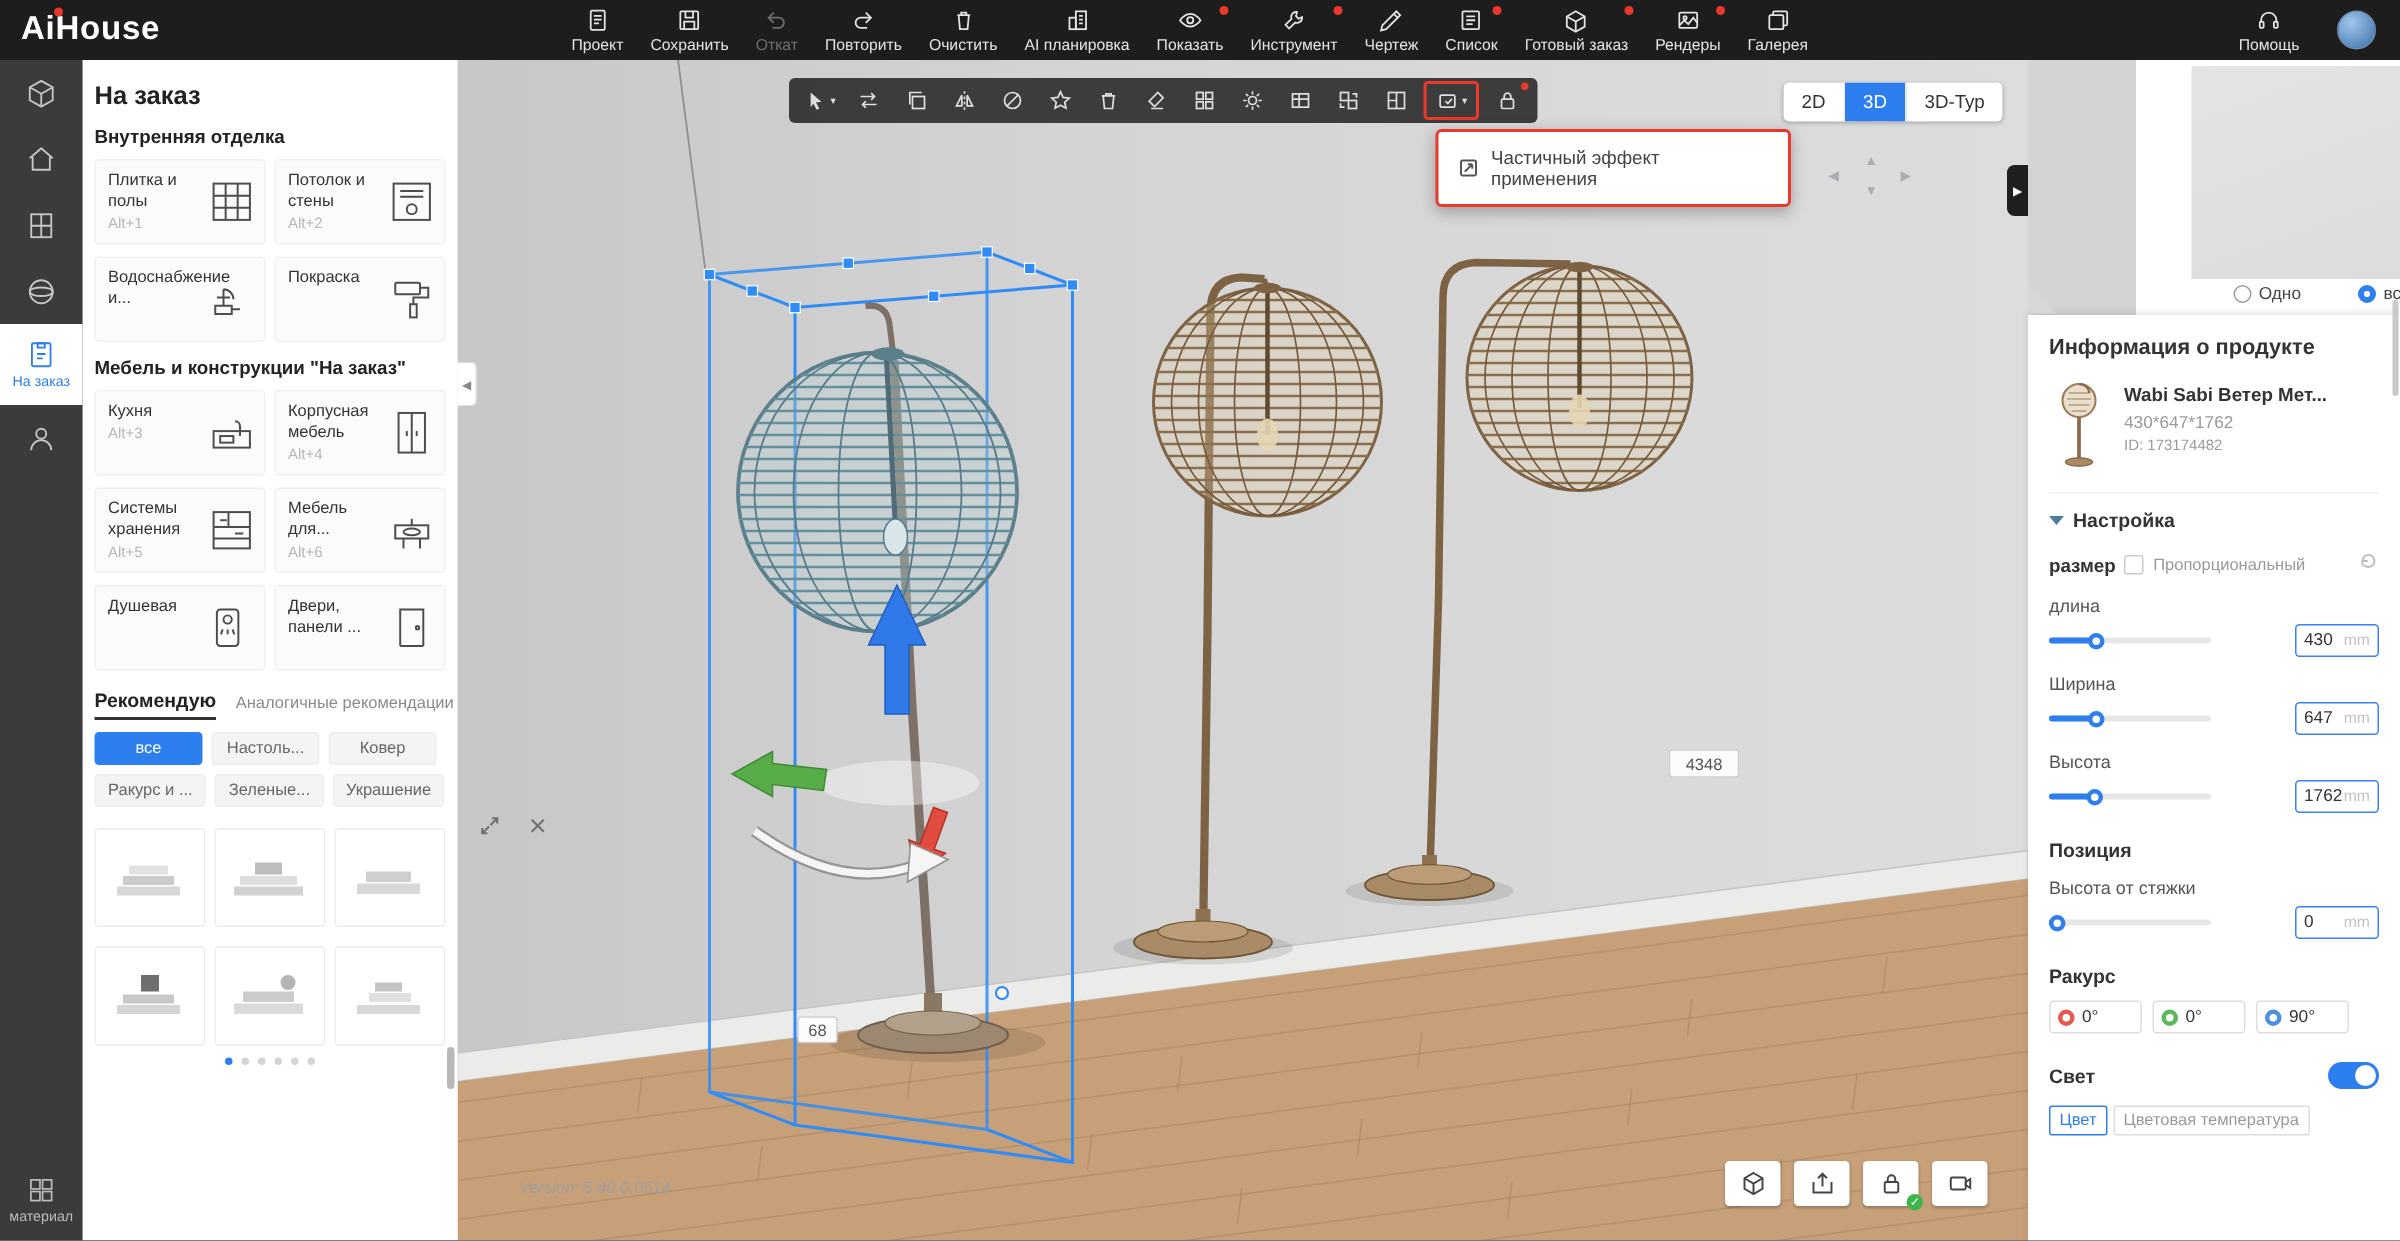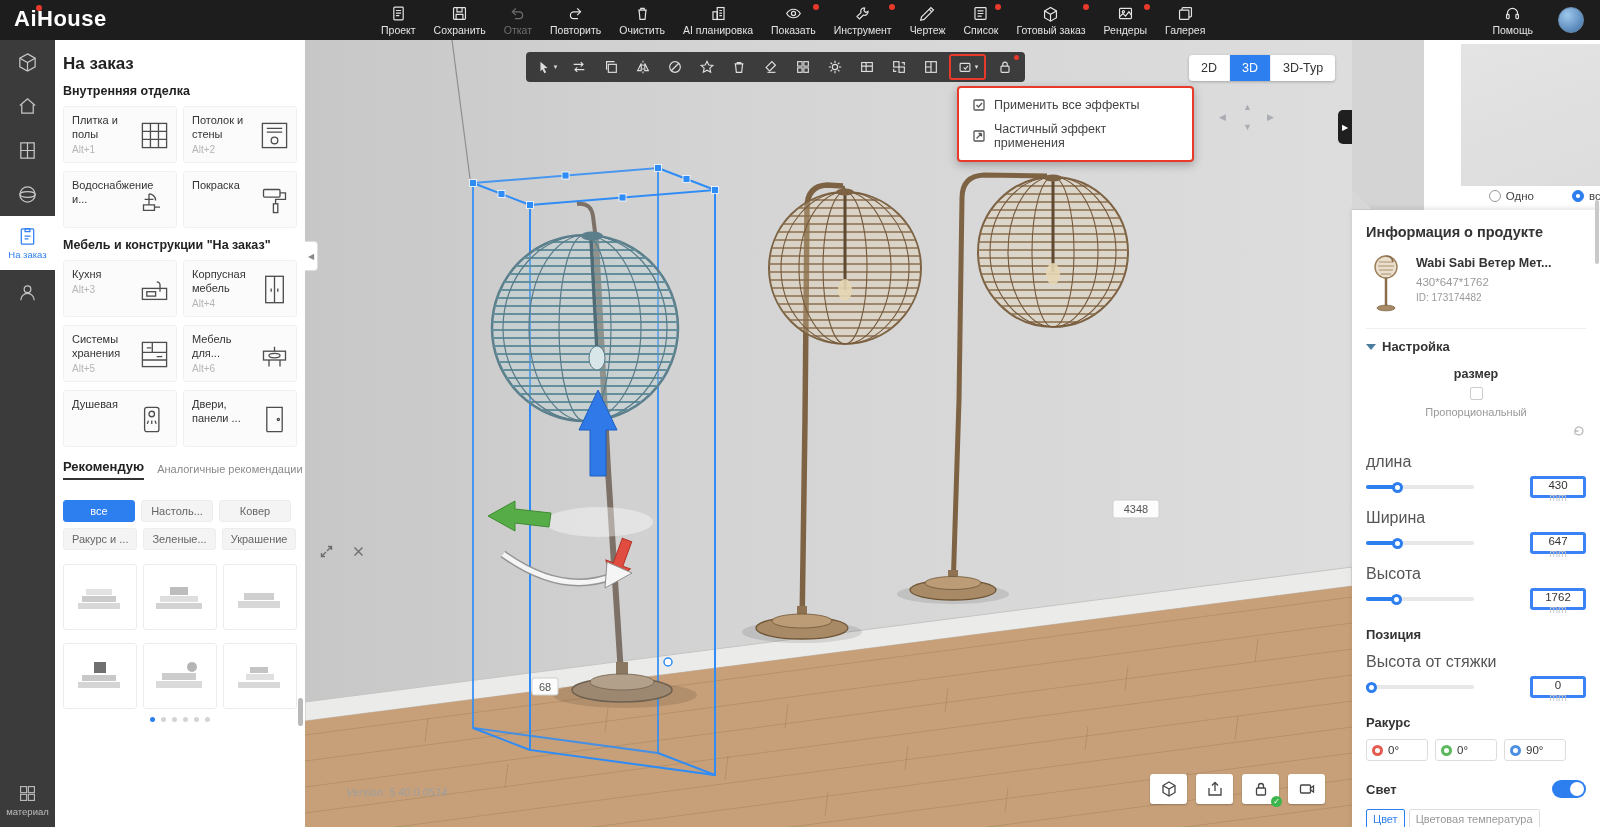--- a/index.html
+++ b/index.html
@@ -35,21 +35,21 @@
   
   .lpanel { position:absolute; left:55px; top:40px; width:250px; height:787px; background:#fff; z-index:30; padding:10px 8px 0; overflow:hidden; }
   .lp-title { font-size:17px; font-weight:bold; color:#222; margin:4px 0 10px; }
   .sec-title { font-size:12.5px; font-weight:bold; color:#222; margin:10px 0 8px; }
   .cards { display:grid; grid-template-columns:114px 114px; gap:8px 6px; }
   .card { position:relative; width:114px; height:57px; background:#fbfbfb; border:1px solid #f0f0f0; border-radius:3px; padding:7px 8px; cursor:pointer; }
   .card-label { font-size:11px; color:#333; line-height:1.25; width:62px; }
   .card-hotkey { font-size:10px; color:#b5b5b5; margin-top:2px; }
   .card-icon { position:absolute; right:5px; bottom:6px; }
   .card-icon svg { width:33px; height:33px; stroke:#4d4d4d; fill:none; stroke-width:1.2; }
-  .recs-header { display:flex; align-items:flex-end; margin:12px 0 20px; }
+  .recs-header { display:flex; align-items:flex-end; margin:12px 0 8px; }
   .tab-main { font-size:13px; font-weight:bold; color:#222; border-bottom:2px solid #333; padding-bottom:4px; cursor:pointer; }
   .tab-sec { font-size:11px; color:#8a8a8a; margin-left:13px; padding-bottom:5px; cursor:pointer; white-space:nowrap; }
   .chips { display:flex; flex-wrap:wrap; gap:6px; }
   .chip { min-width:72px; height:22px; display:flex; align-items:center; justify-content:center; padding:0 8px; font-size:11px; color:#666; background:#f4f4f4; border:1px solid #ededed; border-radius:3px; cursor:pointer; }
   .chip.active { background:#2d7ff0; border-color:#2d7ff0; color:#fff; }
   .thumb-grid { display:grid; grid-template-columns:74px 74px 74px; gap:13px 6px; margin-top:14px; }
   .thumb { width:74px; height:66px; background:#fff; border:1px solid #ececec; border-radius:3px; display:flex; align-items:center; justify-content:center; cursor:pointer; }
   .dots { display:flex; justify-content:center; gap:6px; margin-top:8px; }
   .dot { width:5px; height:5px; border-radius:50%; background:#d4d4d4; cursor:pointer; }
   .dot.active { background:#2d7ff0; }
@@ -106,33 +106,33 @@
   .r-title { font-size:14.5px; font-weight:bold; color:#333; margin:2px 0 12px; }
   .product-row { display:flex; gap:10px; }
   .p-meta { min-width:0; }
   .p-name { font-size:12.5px; font-weight:bold; color:#333; white-space:nowrap; overflow:hidden; text-overflow:ellipsis; margin-top:4px; }
   .p-size { font-size:11.5px; color:#9a9a9a; margin-top:6px; }
   .p-id { font-size:10px; color:#9a9a9a; margin-top:4px; }
   .r-div { border-top:1px solid #efefef; margin:12px 0 10px; }
   .set-header { display:flex; align-items:center; gap:6px; cursor:pointer; }
   .set-header .caret { width:0; height:0; border-left:5px solid transparent; border-right:5px solid transparent; border-top:6px solid #4a7d9e; }
   .set-title { font-size:13px; font-weight:bold; color:#333; }
-  .size-row { display:flex; align-items:center; gap:6px; margin-top:13px;flex-direction:column; }
+  .size-row { display:flex; align-items:center; gap:6px; margin-top:13px; }
   .size-label { font-size:12.5px; font-weight:bold; color:#333; }
   .checkbox { width:13px; height:13px; border:1px solid #ccc; border-radius:2px; background:#fff; cursor:pointer; }
   .prop-label { font-size:11px; color:#999; }
   .reset-ic { margin-left:auto; cursor:pointer; }
   .reset-ic svg { width:14px; height:14px; stroke:#bbb; fill:none; stroke-width:1.3; }
-  .s-label { font-size:16px; color:#555; margin:11px 0 5px; }
+  .s-label { font-size:12px; color:#555; margin:11px 0 5px; }
   .s-row { display:flex; align-items:center; }
   .slider { position:relative; width:108px; height:20px; margin-right:12px; cursor:pointer; }
   .s-track { position:absolute; left:0; top:8px; width:100%; height:4px; background:#e7e7e7; border-radius:2px; }
   .s-fill { position:absolute; left:0; top:8px; height:4px; background:#2d7ff0; border-radius:2px; }
   .s-knob { position:absolute; top:4.5px; width:11px; height:11px; border-radius:50%; background:#fff; border:3px solid #2d7ff0; }
-  .s-input { margin-left:auto; width:56px; height:22px; border:3px solid #3b82f6; border-radius:3px; display:flex; align-items:center; justify-content:space-between; padding:0 5px; cursor:text;flex-direction:column; }
+  .s-input { margin-left:auto; width:56px; height:22px; border:1px solid #3b82f6; border-radius:3px; display:flex; align-items:center; justify-content:space-between; padding:0 5px; cursor:text; }
   .s-val { font-size:11.5px; color:#333; }
   .s-unit { font-size:10.5px; color:#c2c2c2; }
   .r-subtitle { font-size:13px; font-weight:bold; color:#333; margin-top:17px; }
   .angle-row { display:flex; gap:7px; margin-top:9px; }
   .angle-box { width:62px; height:22px; border:1px solid #ddd; border-radius:3px; display:flex; align-items:center; gap:5px; padding:0 5px; cursor:text; }
   .angle-ring { width:11px; height:11px; border-radius:50%; border:3px solid #e25b4e; background:#fff; }
   .angle-ring.g { border-color:#5cb85c; }
   .angle-ring.b { border-color:#4d8fe0; }
   .angle-val { font-size:11.5px; color:#333; }
   .light-row { display:flex; align-items:center; justify-content:space-between; margin-top:19px; }
@@ -738,27 +738,20 @@
             <rect x="4.5" y="8" width="9" height="7" rx="1"></rect>
             <path d="M6.5 8V6a2.5 2.5 0 0 1 5 0v2"></path>
           </svg>
         </div>
     </div>
 
     <div class="vmenu">
       <div class="vmenu-item">
         <svg viewBox="0 0 14 14">
             <rect x="2" y="2" width="10" height="10" rx="1"></rect>
-            <path d="M4.5 7l2 2 3.5-4"></path>
-          </svg>
-        <span>Применить все эффекты</span>
-      </div>
-      <div class="vmenu-item">
-        <svg viewBox="0 0 14 14">
-            <rect x="2" y="2" width="10" height="10" rx="1"></rect>
             <path d="M4.5 9.5l5-5M9.5 4.5v3M9.5 4.5h-3"></path>
           </svg>
         <span>Частичный эффект применения</span>
       </div>
     </div>
 
     <div class="modes">
       <div class="mode-btn">2D</div>
       <div class="mode-btn active">3D</div>
       <div class="mode-btn">3D-Тур</div>

